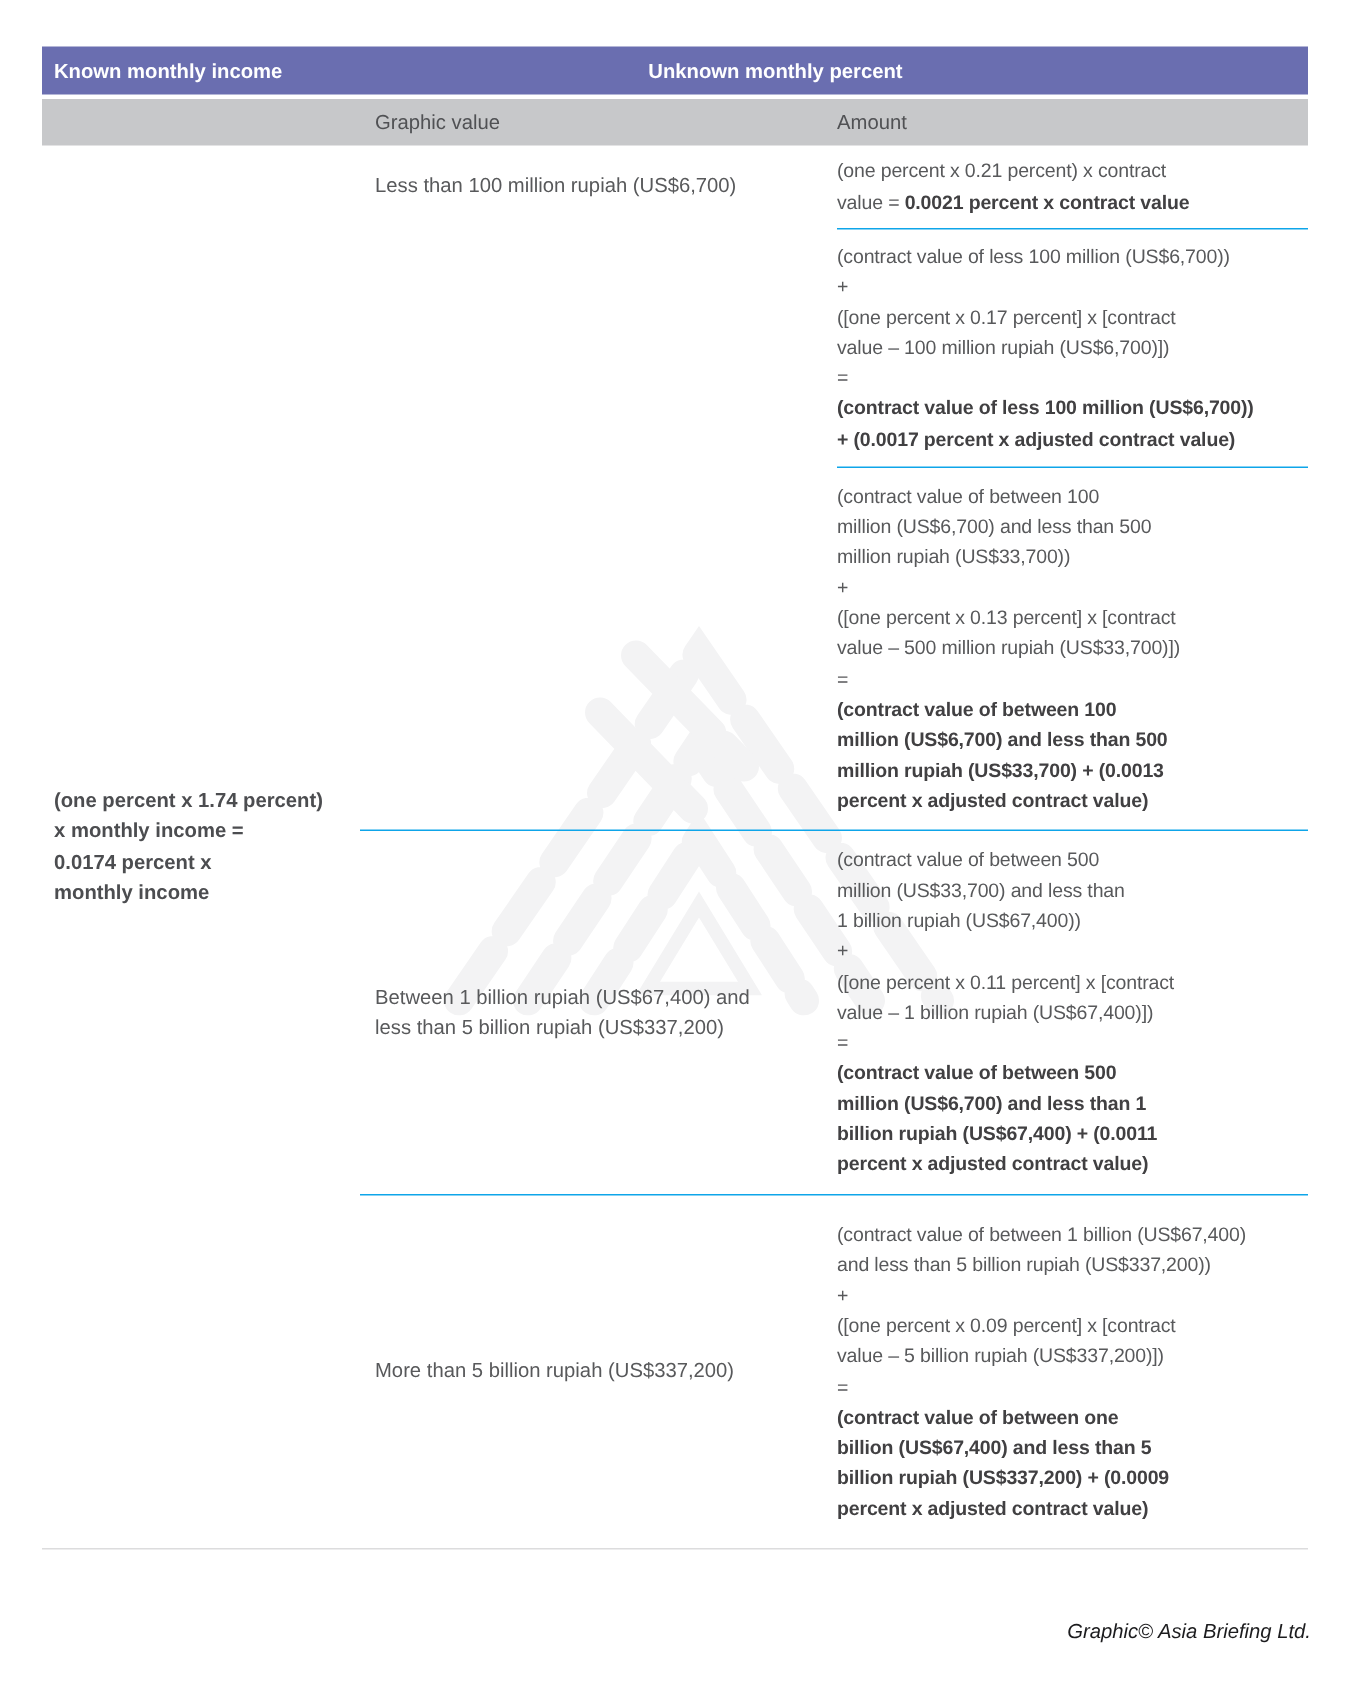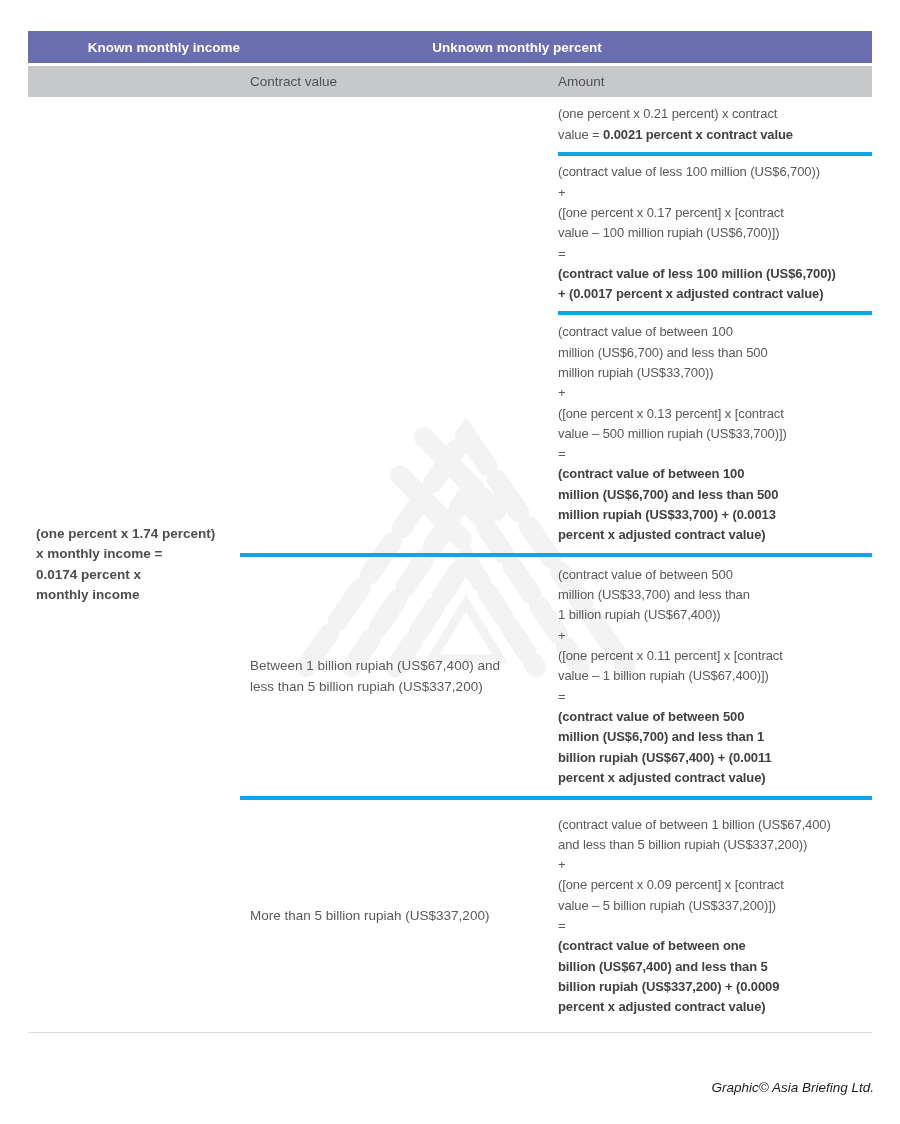--- a/index.html
+++ b/index.html
@@ -12,21 +12,21 @@
   .title-bar{
     height:35px;background:#2e3192;color:#fff;
     display:flex;align-items:center;justify-content:center;
     font-size:17px;font-weight:700;letter-spacing:.1px;
   }
   .col-header{
     margin-top:3px;height:32px;background:#6a6eb0;color:#fff;
     display:grid;grid-template-columns:212px 1fr;align-items:center;
     font-size:13.5px;font-weight:700;
   }
-  .col-header .known{padding-left:20px;text-align:right;}
+  .col-header .known{padding-left:8px;}
   .col-header .unknown{text-align:center;padding-right:78px;}
   .sub-header{
     margin-top:3px;height:31px;background:#c7c8ca;color:#505154;
     display:grid;grid-template-columns:212px 318px 1fr;align-items:center;
     font-size:13.5px;
   }
   .sub-header .cell{padding-left:10px;}
   .body-grid{
     position:relative;
     display:grid;grid-template-columns:212px 318px 1fr;
@@ -37,21 +37,21 @@
   .known-cell{
     grid-column:1;grid-row:1/6;padding-left:8px;
     font-size:13.5px;font-weight:700;color:#4c4d50;line-height:20.5px;
   }
   .cv-cell{grid-column:2;padding-left:10px;padding-right:6px;
     font-size:13.5px;color:#58595b;line-height:20.5px;}
   .amt-cell{grid-column:3;padding-right:4px;
     font-size:13px;color:#58595b;line-height:20.3px;letter-spacing:-.1px;}
   .pre{white-space:pre-line;}
   .amt-bold{font-weight:700;color:#414042;}
-  .bt{border-top:4px solid #0ea5e9;}
+  .bt{border-top:1px solid #0ea5e9;}
   .watermark{
     position:absolute;left:262px;top:318px;width:352px;height:262px;
     z-index:0;pointer-events:none;
   }
   .credit{
     position:absolute;right:26px;top:1080px;
     font-size:13.5px;font-style:italic;color:#1c1c1e;
   }
 </style>
 </head>
@@ -60,21 +60,21 @@
 <div class="table-wrap">
 
 
   <div class="col-header">
     <div class="known">Known monthly income</div>
     <div class="unknown">Unknown monthly percent</div>
   </div>
 
   <div class="sub-header">
     <div class="cell"></div>
-    <div class="cell">Contract value</div>
+    <div class="cell">Graphic value</div>
     <div class="cell" style="padding-left:0;">Amount</div>
   </div>
 
   <div class="body-grid">
 
     <svg class="watermark" viewBox="0 0 352 262">
       <g fill="none" stroke="#f3f3f4" stroke-linecap="round">
         <path d="M16,252 L176,20 L336,252" stroke-width="20" stroke-dasharray="40 16"></path>
         <path d="M62,252 L176,82 L290,252" stroke-width="20" stroke-dasharray="34 14"></path>
         <path d="M106,252 L176,144 L246,252" stroke-width="20" stroke-dasharray="30 12"></path>
@@ -82,20 +82,21 @@
         <path d="M110,60 L172,124" stroke-width="20" stroke-dasharray="26 12"></path>
         <path d="M176,188 L142,244 L210,244 Z" stroke-width="9"></path>
       </g>
     </svg>
 
     <div class="cell known-cell pre">(one percent x 1.74 percent)
 x monthly income =
 0.0174 percent x
 monthly income</div>
 
+    <div class="cell cv-cell pre" style="grid-row:1;">Less than 100 million rupiah (US$6,700)</div>
     <div class="cell amt-cell" style="grid-row:1;">
       <div class="pre"><span>(one percent x 0.21 percent) x contract
 value = </span><span class="amt-bold">0.0021 percent x contract value</span></div>
     </div>
 
     <div class="cell amt-cell bt" style="grid-row:2;">
       <div class="pre"><span>(contract value of less 100 million (US$6,700))
 +
 ([one percent x 0.17 percent] x [contract
 value – 100 million rupiah (US$6,700)])

